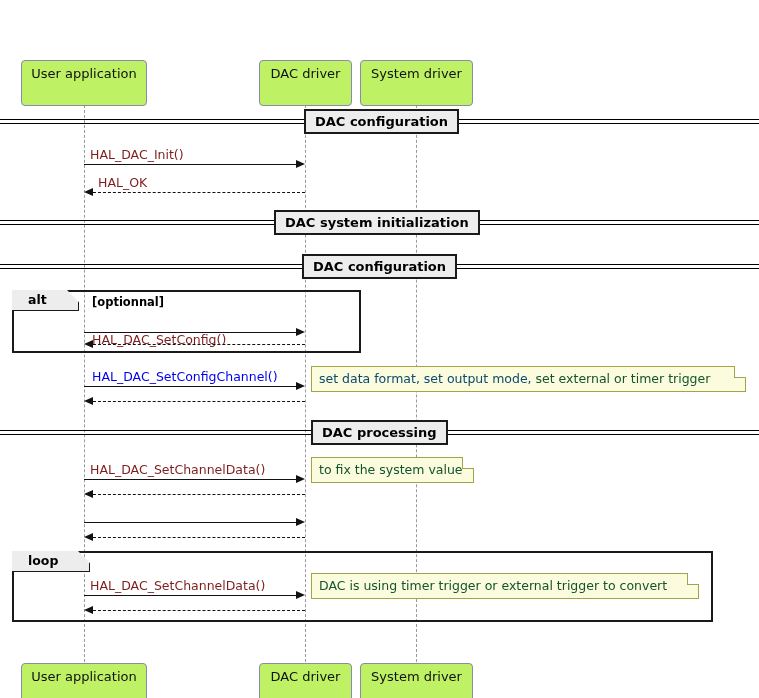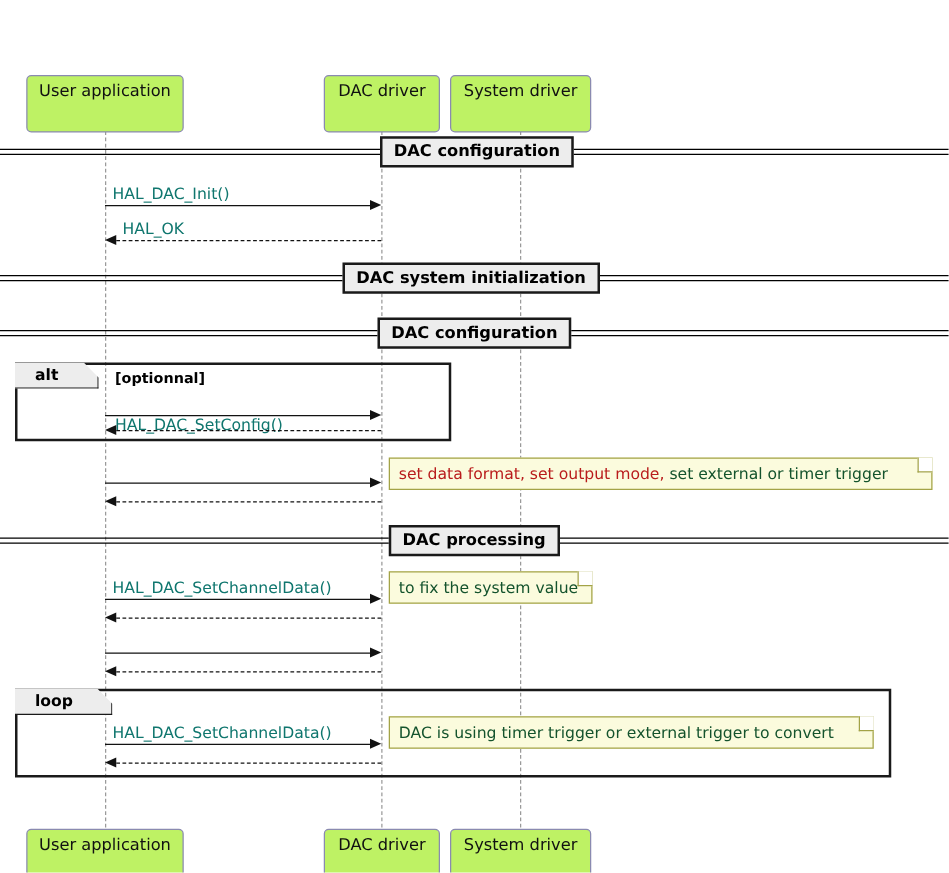--- a/index.html
+++ b/index.html
@@ -128,21 +128,21 @@
     border-left: 9px solid #121212;
   }
   .arrow-left {
     border-top: 4.5px solid transparent;
     border-bottom: 4.5px solid transparent;
     border-right: 9px solid #121212;
   }
   .msg-label {
     position: absolute;
     font-size: 12.5px;
-    color: #0f766e;
+    color: #7f1d1d;
     white-space: nowrap;
   }
   .msg-label.blue { color: #0000ee; }
   
   .note {
     position: absolute;
     box-sizing: border-box;
     background: #fbfbdd;
     border: 1px solid #a3a347;
     font-size: 12.5px;
@@ -157,21 +157,21 @@
     right: -1px;
     top: -1px;
     width: 11px;
     height: 11px;
     background: #ffffff;
     border-left: 1px solid #a3a347;
     border-bottom: 1px solid #a3a347;
     transform: none;
   }
   .note .blue { color: #14532d; }
-  .note .black { color: #b91c1c; margin-top: 40px; }
+  .note .black { color: #0c4a6e; margin-top: 40px; }
 </style>
 </head>
 <body>
 
 <div id="canvas">
 
 
   <div class="lifeline" style="left:84px;"></div>
   <div class="lifeline" style="left:305px;"></div>
   <div class="lifeline" style="left:416px;"></div>
@@ -223,20 +223,23 @@
 
   <div class="msg-label" style="left:92px; top:315px;margin-top:17px;">
     <span>HAL_DAC_SetConfig()</span>
   </div>
   <div class="msg-line" style="left:84px; top:332px; width:213px;"></div>
   <div class="arrow-right" style="left:296px; top:327.5px;"></div>
 
   <div class="msg-line dotted" style="left:93px; top:344px; width:212px;"></div>
   <div class="arrow-left" style="left:84px; top:339.5px;"></div>
 
+  <div class="msg-label blue" style="left:92px; top:369px;">
+    <span>HAL_DAC_SetConfigChannel()</span>
+  </div>
   <div class="msg-line" style="left:84px; top:386px; width:213px;"></div>
   <div class="arrow-right" style="left:296px; top:381.5px;"></div>
 
   <div class="note" style="left:311px; top:366px; width:435px; height:26px;">
     <span class="black">set data format, set output mode, </span><span class="blue">set external or timer trigger</span>
   </div>
 
   <div class="msg-line dotted" style="left:93px; top:401px; width:212px;"></div>
   <div class="arrow-left" style="left:84px; top:396.5px;"></div>
 

